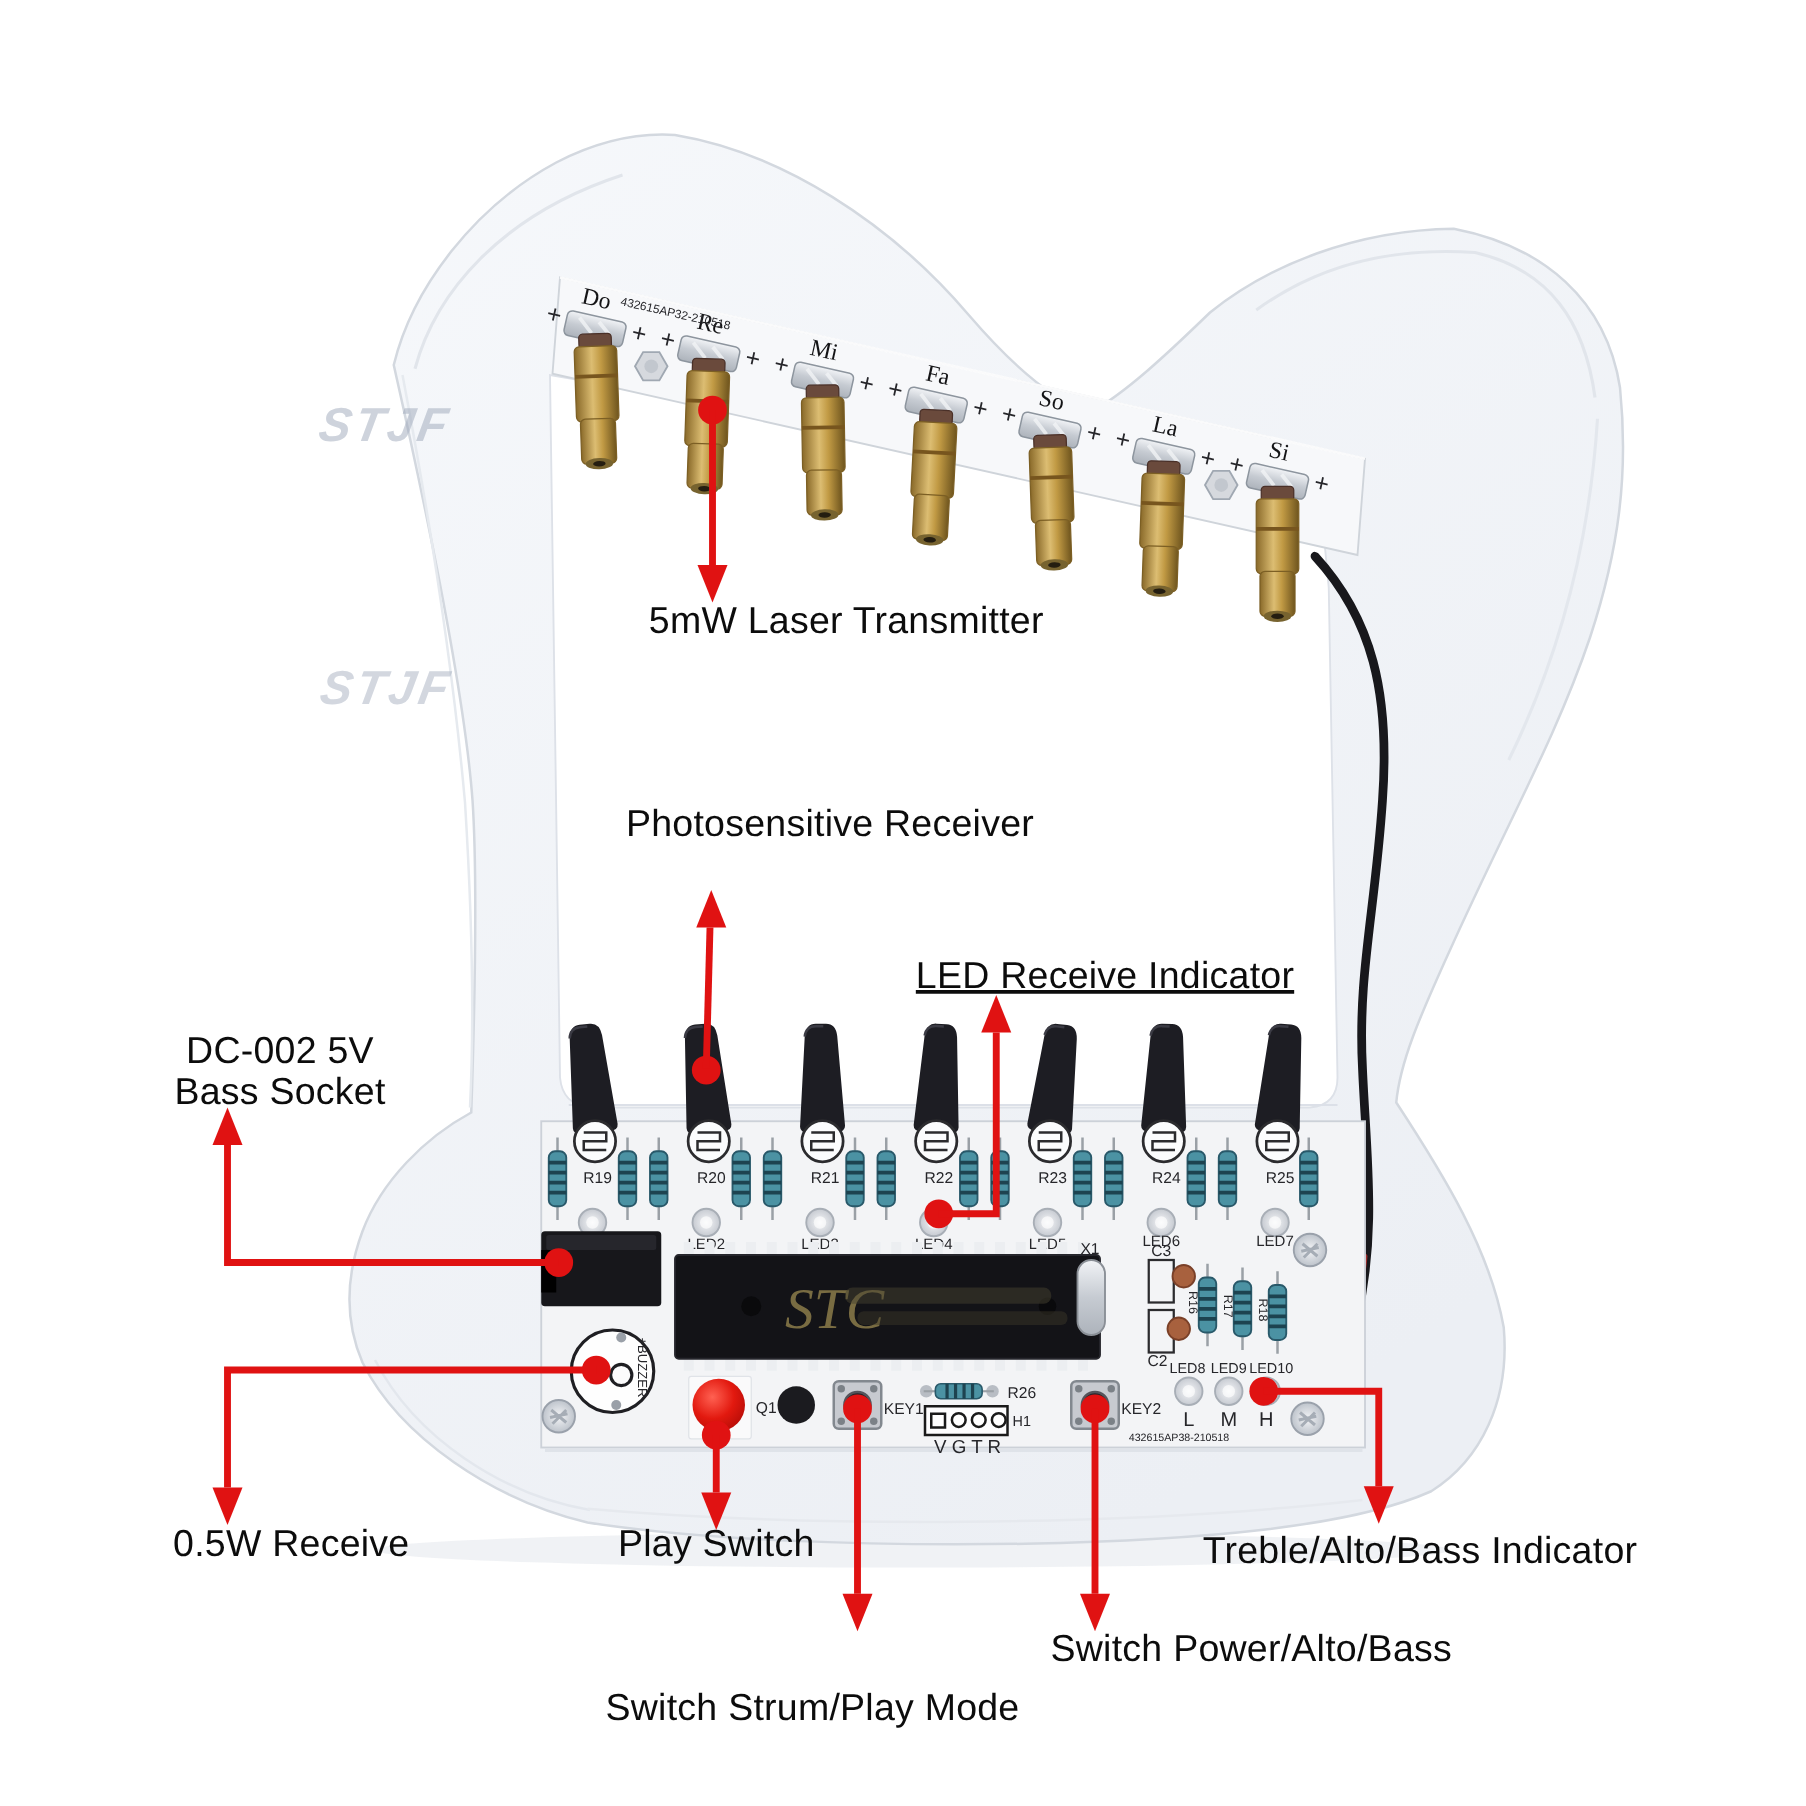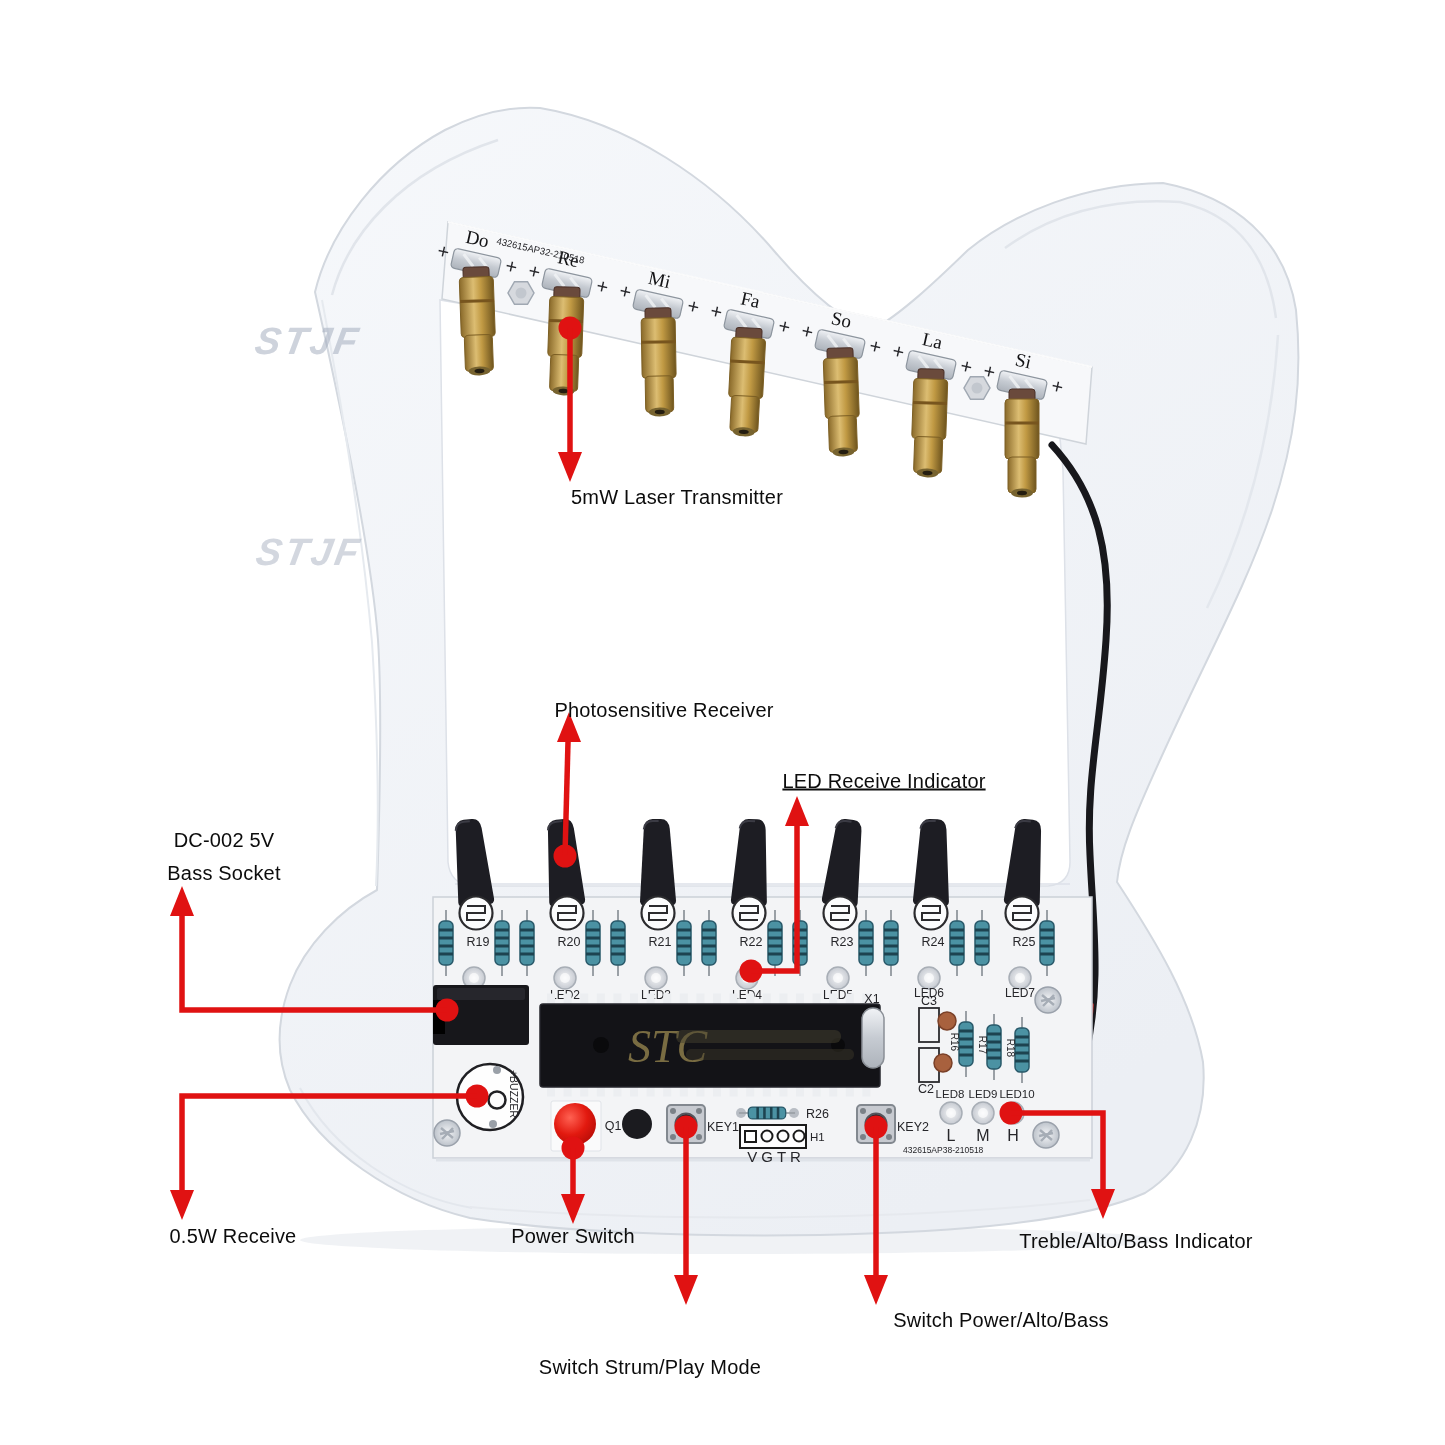--- a/index.html
+++ b/index.html
@@ -1,19 +1,19 @@
 <!DOCTYPE html>
 <html><head>
 <meta charset="utf-8">
 <style>
   html,body{margin:0;padding:0;background:#ffffff;}
   .stage{position:relative;width:1445px;height:1445px;background:#ffffff;overflow:hidden;
          font-family:"Liberation Sans", sans-serif;}
   .stage svg{position:absolute;left:0;top:0;}
-  .ann{position:absolute;transform:translate(-50%,-50%);font-size:20px;color:#0c0c0c;
+  .ann{position:absolute;transform:translate(-50%,-50%);font-size:30px;color:#0c0c0c;
        white-space:nowrap;letter-spacing:0.2px;}
   .ann.two-line{text-align:center;line-height:33px;}
   .wm{position:absolute;transform:translate(-50%,-50%) skewX(-10deg);font-size:38px;font-weight:bold;
       font-style:italic;color:#9ea8ba;opacity:.5;letter-spacing:3px;}
   .silk{font-family:"Liberation Sans", sans-serif;fill:#26262a;}
   .note{font-family:"Liberation Serif", serif;fill:#141416;font-size:19px;}
 </style>
 </head>
 <body>
 
@@ -366,28 +366,28 @@
     </g>
     <g>
       <circle cx="1011" cy="1113" r="11.5" stroke="none"></circle>
           <path d="M1011 1113 H1103 V1189" fill="none"></path>
           <polygon points="1103,1219 1091,1189 1115,1189" stroke="none"></polygon>
     </g>
   </g>
 </svg>
 
 <div class="ann" style="left:677px;top:497px;">5mW Laser Transmitter</div>
-<div class="ann" style="left:664px;top:710px;">Photosensitive Receiver</div>
+<div class="ann" style="left:664px;top:660px;">Photosensitive Receiver</div>
 <div class="ann" style="left:884px;top:781px;text-decoration:underline;">LED Receive Indicator</div>
 <div class="ann two-line" style="left:224px;top:857px;">
   <div>DC-002 5V</div>
   <div>Bass Socket</div>
 </div>
 <div class="ann" style="left:233px;top:1236px;">0.5W Receive</div>
-<div class="ann" style="left:573px;top:1236px;">Power Switch</div>
+<div class="ann" style="left:573px;top:1236px;">Play Switch</div>
 <div class="ann" style="left:650px;top:1319px;margin-top:48px;">Switch Strum/Play Mode</div>
 <div class="ann" style="left:1001px;top:1320px;">Switch Power/Alto/Bass</div>
 <div class="ann" style="left:1136px;top:1241px;">Treble/Alto/Bass Indicator</div>
 
 <div class="wm" style="left:308px;top:341px;">STJF</div>
 <div class="wm" style="left:309px;top:552px;opacity:.45;">STJF</div>
 
 </div>
 
 </body></html>

